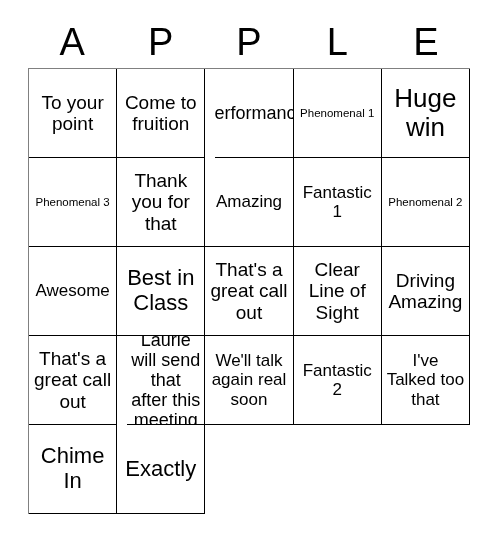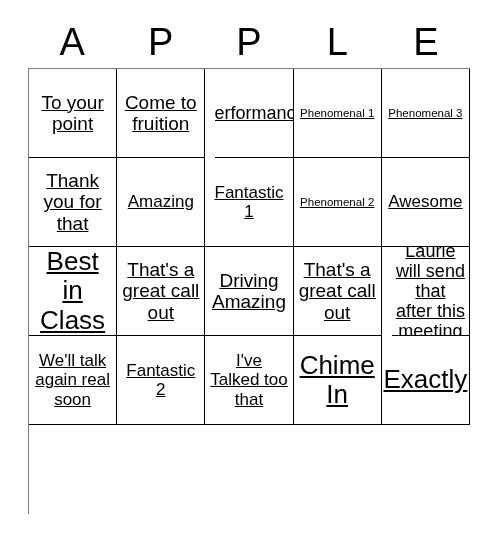--- a/index.html
+++ b/index.html
@@ -46,38 +46,37 @@
     left: 28px;
     top: 68px;
     width: 442px;
     height: 446px;
     box-sizing: border-box;
     border-top: 1px solid #808080;
     border-left: 1px solid #808080;
     display: grid;
     grid-template-columns: repeat(5, 1fr);
     grid-template-rows: repeat(5, 1fr);
-    text-decoration: underline;
   }
   .cell {
     box-sizing: border-box;
     border-right: 1px solid #000000;
     border-bottom: 1px solid #000000;
     display: flex;
     align-items: center;
     justify-content: center;
     text-align: center;
     padding: 2px 4px;
     line-height: 1.12;
     overflow: hidden;
     background: #ffffff;
   }
   
   .fs-xxl { font-size: 26px; }
-  .fs-xl  { font-size: 26px; }
+  .fs-xl  { font-size: 22px; }
   .fs-l   { font-size: 19px; }
   .fs-m   { font-size: 17px; }
   .fs-s   { font-size: 18px; margin-left: 10px; }
   .fs-xs  { font-size: 11.5px; }
 </style>
 </head>
 <body>
 
 <div id="card">
 
@@ -89,30 +88,32 @@
     <div class="header-cell">E</div>
   </div>
 
   <div id="grid">
 
     <div class="cell fs-l">To your point</div>
     <div class="cell fs-l">Come to fruition</div>
     <div class="cell fs-s">Performance</div>
     <div class="cell fs-xs">Phenomenal 1</div>
 
+    <div class="cell fs-xxl">Huge win</div>
     <div class="cell fs-xs">Phenomenal 3</div>
     <div class="cell fs-l">Thank you for that</div>
     <div class="cell fs-m">Amazing</div>
     <div class="cell fs-m">Fantastic 1</div>
 
     <div class="cell fs-xs">Phenomenal 2</div>
     <div class="cell fs-m">Awesome</div>
     <div class="cell fs-xl">Best in Class</div>
     <div class="cell fs-l">That's a great call out</div>
 
+    <div class="cell fs-l">Clear Line of Sight</div>
     <div class="cell fs-l">Driving Amazing</div>
     <div class="cell fs-l">That's a great call out</div>
     <div class="cell fs-s">Laurie will send that after this meeting</div>
 
     <div class="cell fs-m">We'll talk again real soon</div>
     <div class="cell fs-m">Fantastic 2</div>
     <div class="cell fs-m">I've Talked too that</div>
     <div class="cell fs-xl">Chime In</div>
     <div class="cell fs-xl">Exactly</div>
   </div>

